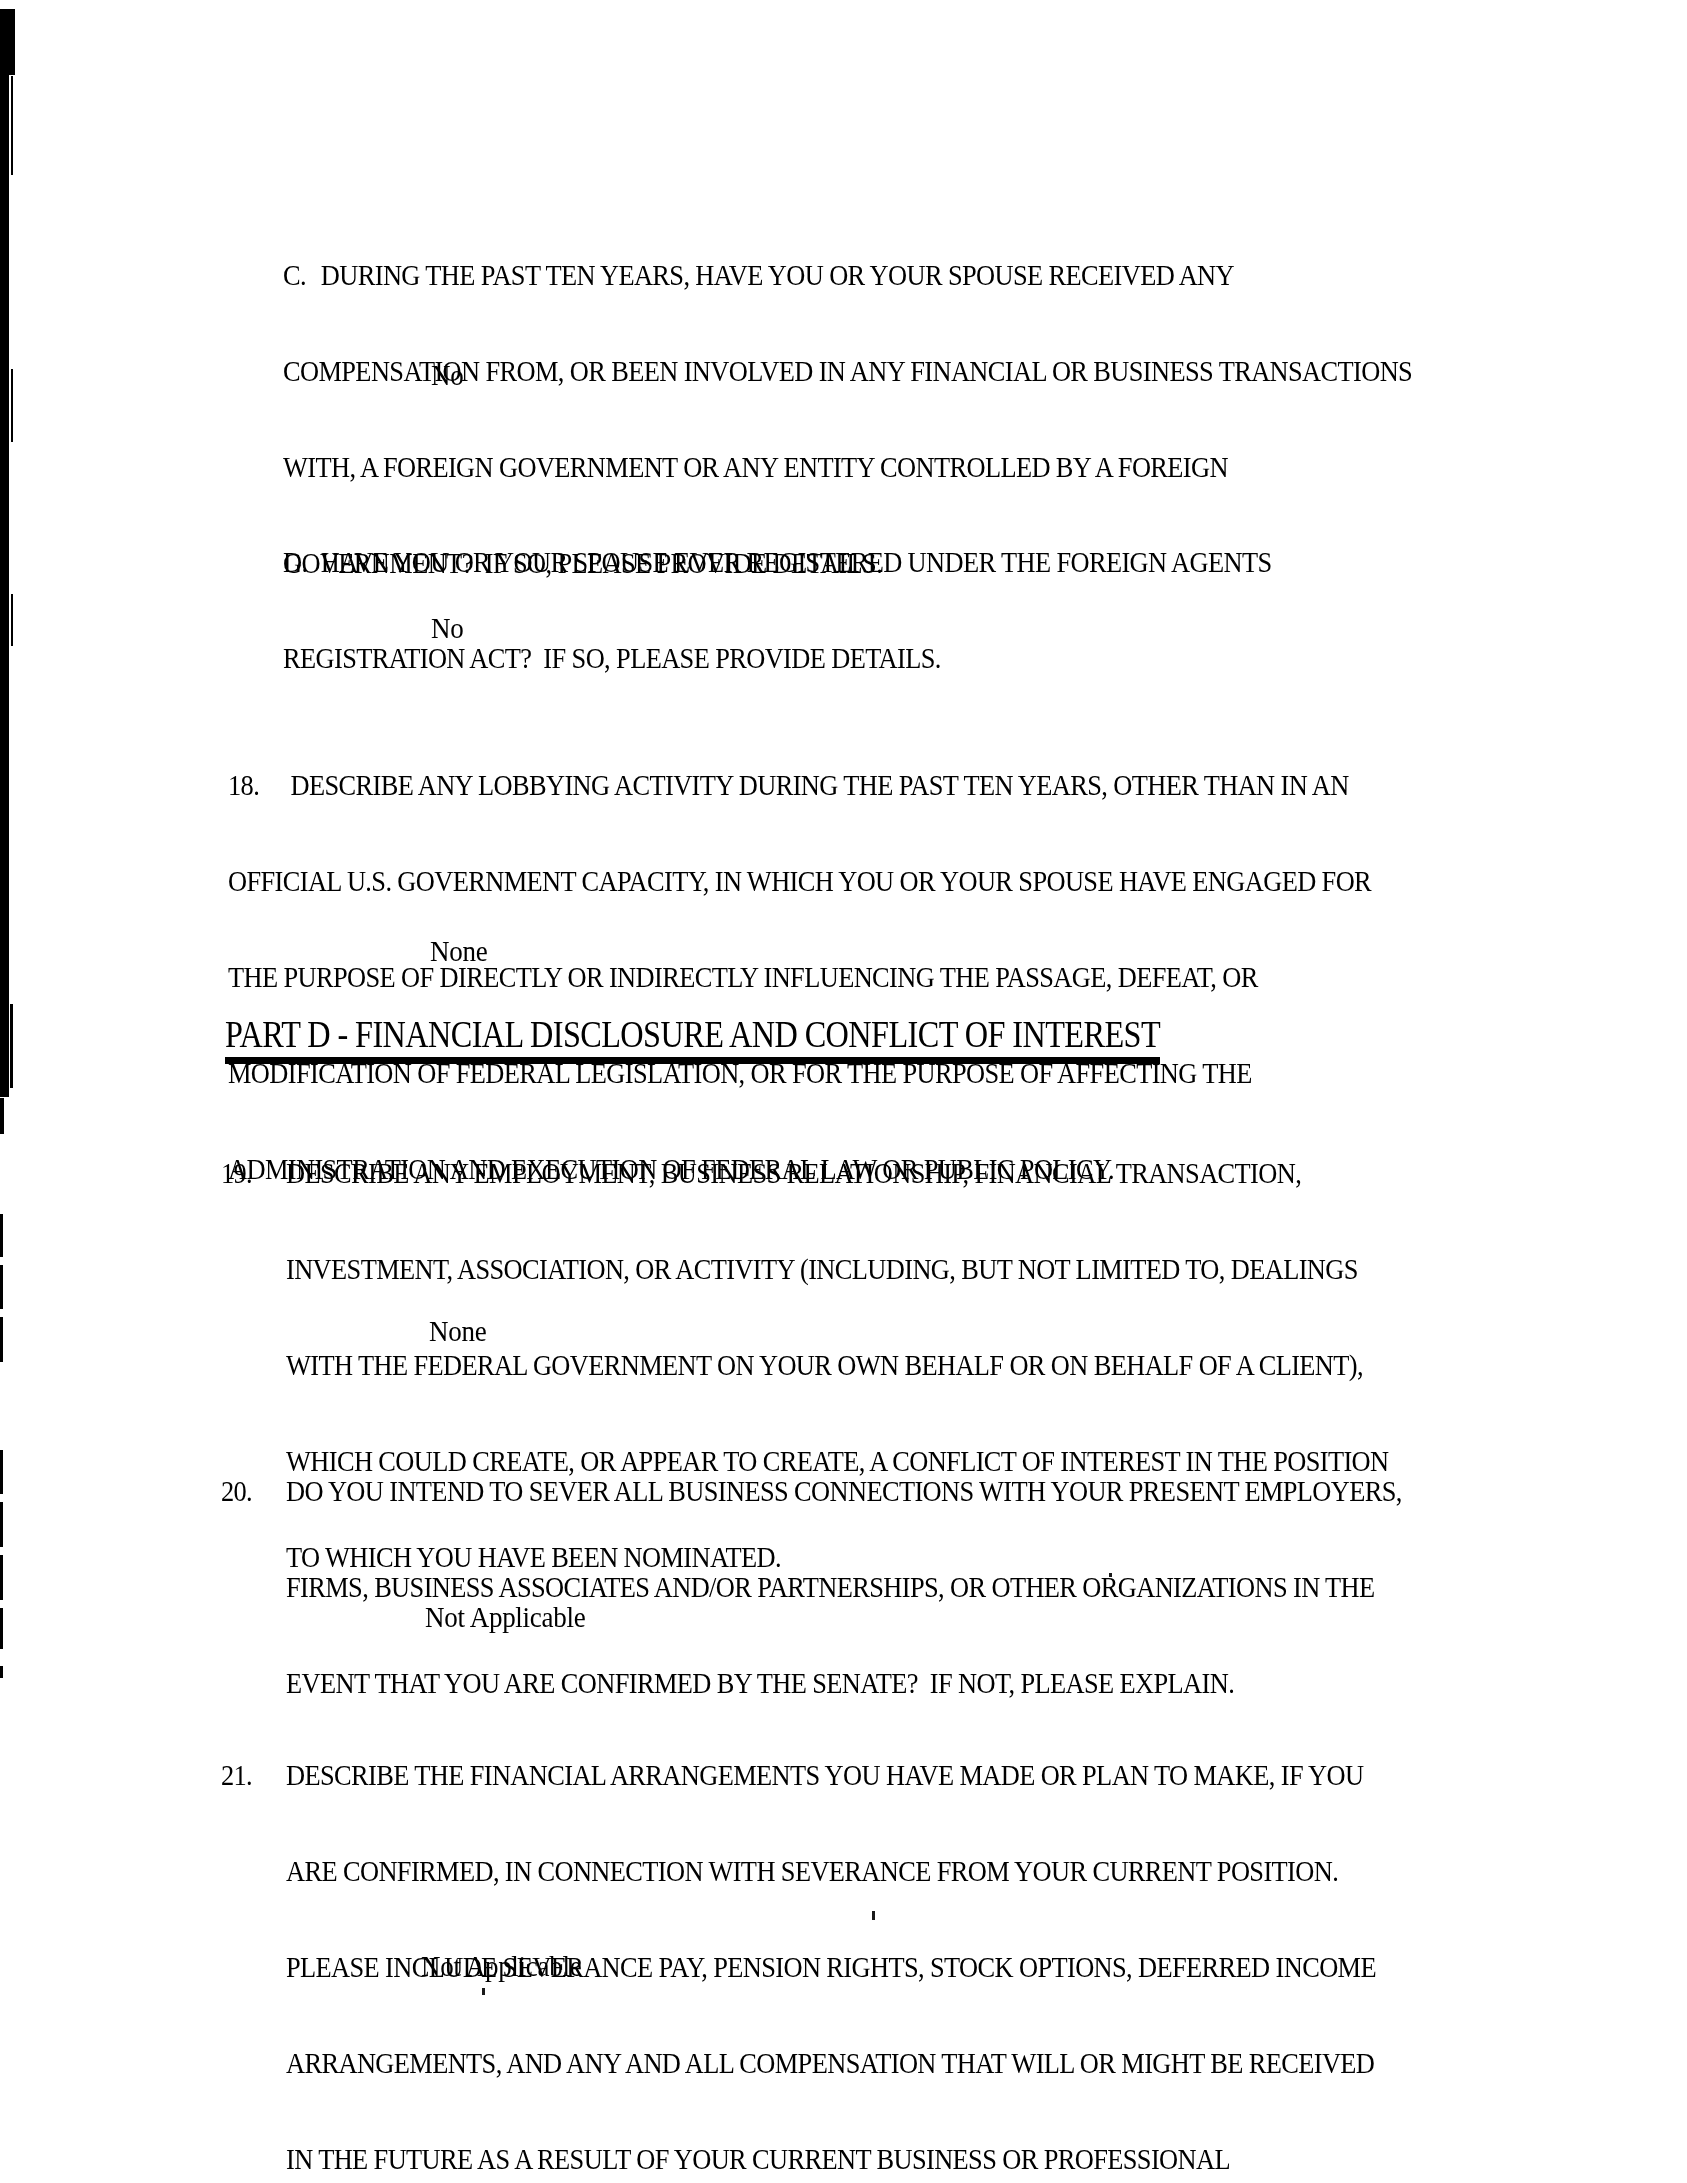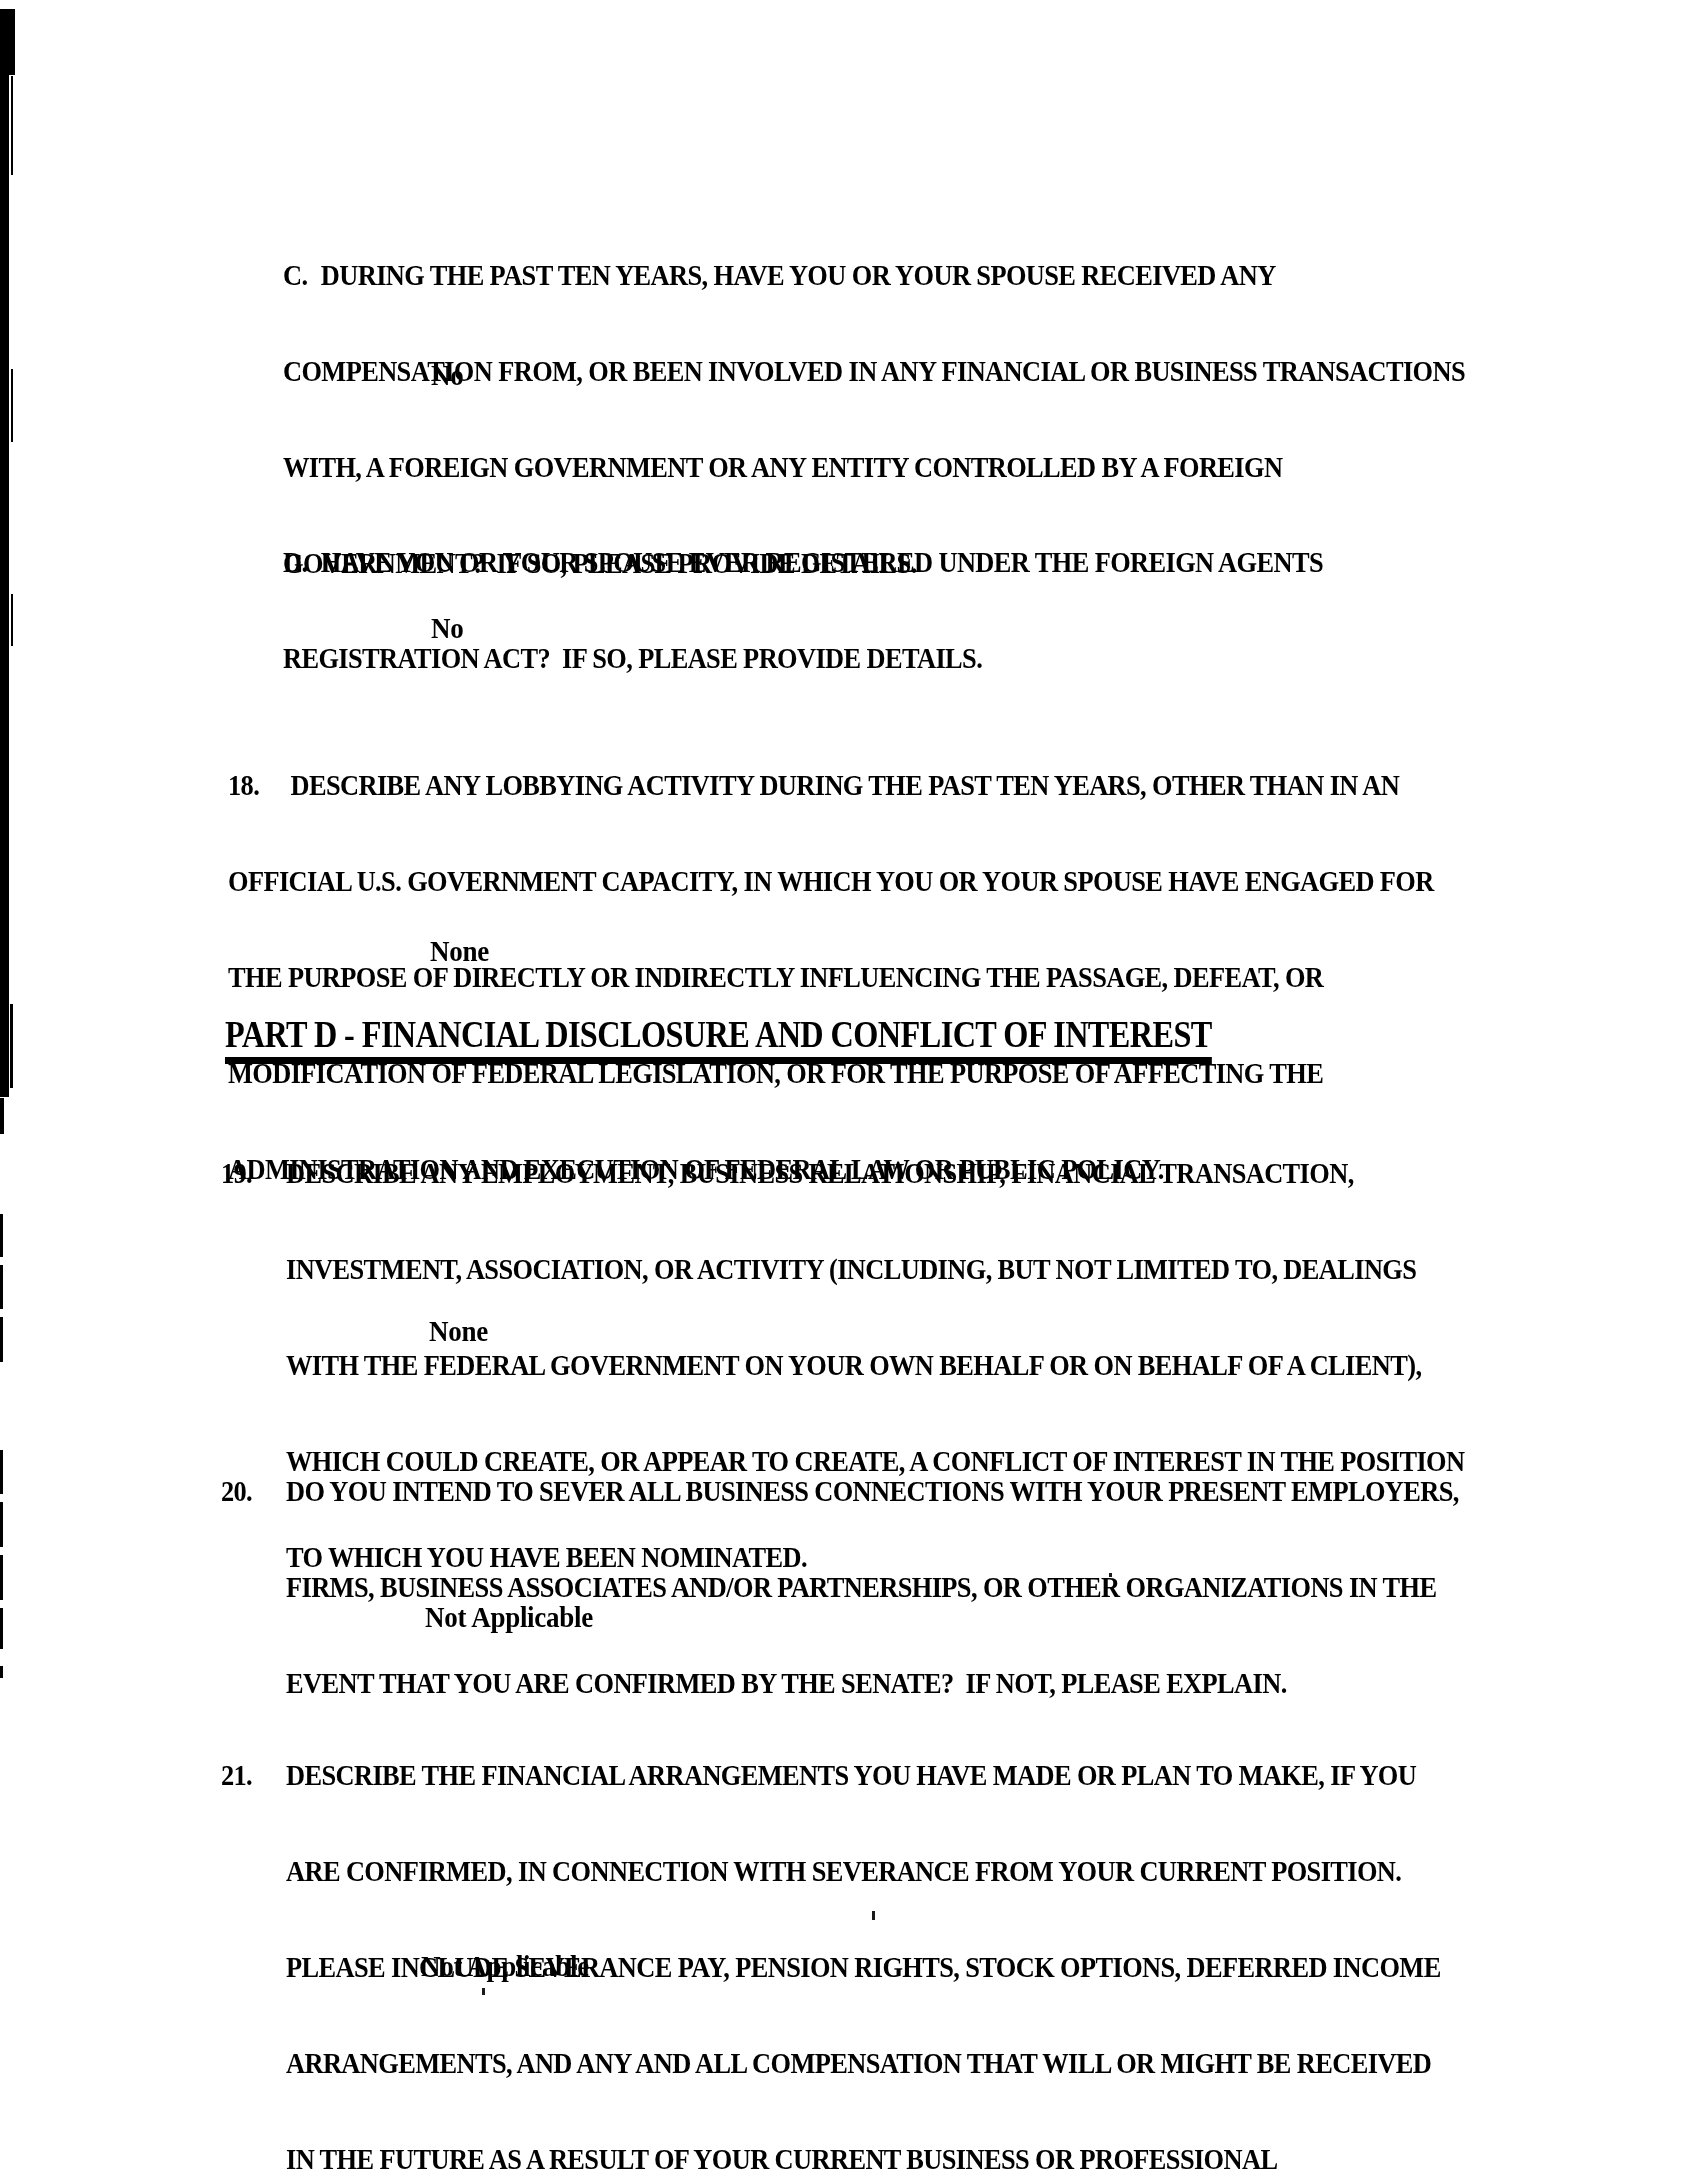--- a/index.html
+++ b/index.html
@@ -7,21 +7,21 @@
     padding: 0;
     background: #ffffff;
   }
   #page {
     position: relative;
     width: 1687px;
     height: 2183px;
     background: #ffffff;
     overflow: hidden;
     font-family: "Liberation Serif", serif;
-    font-weight: bold;
+    font-weight: normal;
     color: #000000;
   }
   
   .text-block {
     position: absolute;
     font-size: 30px;
     line-height: 32px;
     letter-spacing: -0.7px;
     white-space: pre;
     transform: scaleX(0.88);

